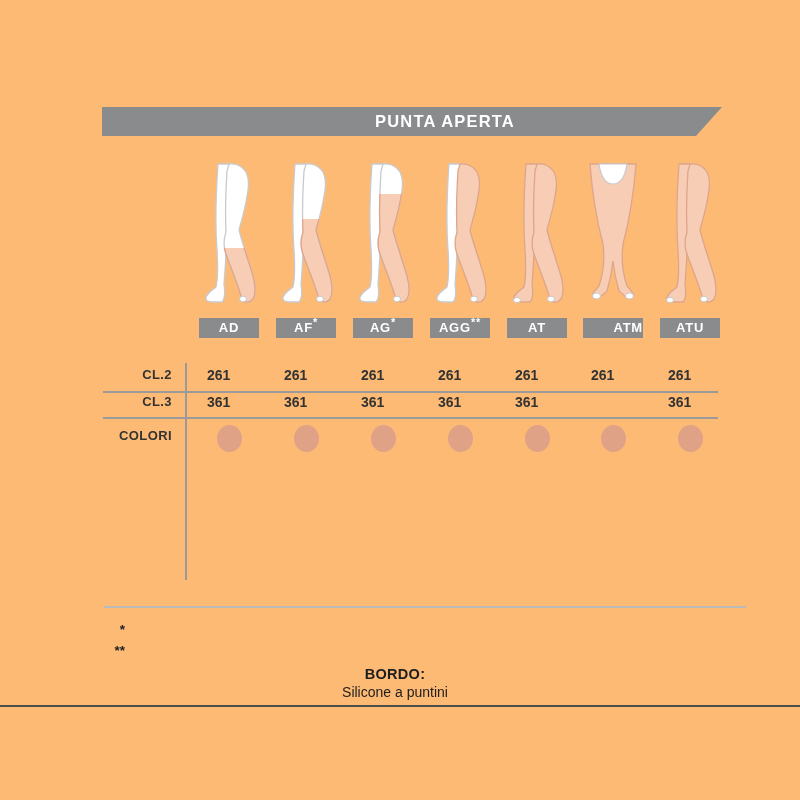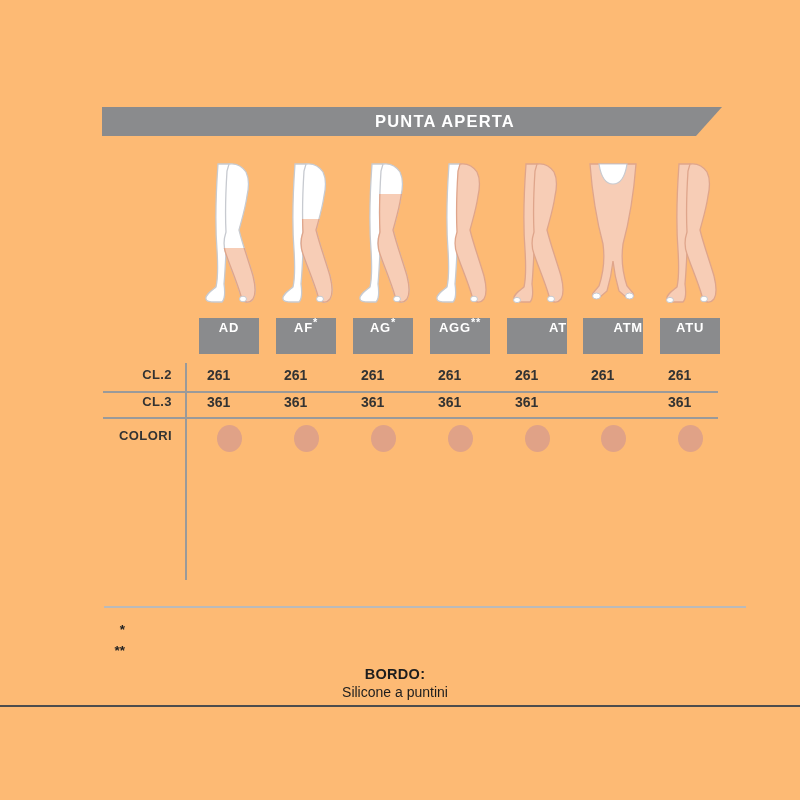--- a/index.html
+++ b/index.html
@@ -15,21 +15,21 @@
     display:flex;align-items:center;justify-content:center;
     padding-left:66px;box-sizing:border-box;
   }
   .banner span{
     color:#ffffff;font-weight:bold;font-size:16.5px;letter-spacing:1.2px;
   }
   
   .figure-wrap{position:absolute;top:162px;width:66px;height:146px;}
   
   .model-box{
-    position:absolute;top:318px;width:60px;height:36px;background:#8a8b8d;
+    position:absolute;top:318px;width:60px;height:20px;background:#8a8b8d;
     color:#ffffff;font-weight:bold;font-size:13px;letter-spacing:0.8px;
     text-align:center;line-height:20px;
   }
   .model-sup{font-size:11px;position:relative;top:-1px;line-height:0;}
   
   .row-label{
     position:absolute;left:60px;width:112px;text-align:right;
     font-weight:bold;font-size:13px;color:#333333;letter-spacing:0.4px;
   }
   .cell{
@@ -115,21 +115,21 @@
       <div class="model-box" style="left: 430px; background: rgb(138, 139, 141);"><span>AGG</span><sup class="model-sup">**</sup></div>
       <div class="cell" style="left: 438px; top: 367px;">261</div>
       <div class="cell" style="left: 438px; top: 394px;">361</div>
       <div class="dot" style="left: 448px; background: rgb(224, 162, 135);"></div>
       <div class="figure-wrap" style="left: 504px;"><svg width="66" height="146" viewBox="0 0 66 146" xmlns="http://www.w3.org/2000/svg">
           <path d="M22,2 C20,30 19,62 21,88 C22,104 22,116 20,125 C15,129 9,133 10,137 C10,140 15,140 19,140 L26,140 C29,137 29,129 28,122 C30,100 31,68 32,38 L33,2 Z" fill="#f7cdb6" stroke="#dfa58b" stroke-width="1.3"></path>
           <path d="M33,2 C40,1 46,4 50,10 C53,16 53,25 51,34 C49,48 45,60 43,68 C47,84 53,100 57,114 C59,122 60,132 57,137 C53,142 47,141 45,134 C41,120 34,104 30,92 C27,84 28,76 30,70 C29,50 30,25 31,9 Z" fill="#f7cdb6" stroke="#dfa58b" stroke-width="1.3"></path>
           <ellipse cx="13" cy="138" rx="3.5" ry="2.6" fill="#ffffff" stroke="#c7cad0" stroke-width="1"></ellipse>
           <ellipse cx="47" cy="137" rx="3.5" ry="2.8" fill="#ffffff" stroke="#c7cad0" stroke-width="1"></ellipse>
         </svg></div>
-      <div class="model-box" style="left: 507px; background: rgb(138, 139, 141); text-align: right;"><span>AT</span></div>
+      <div class="model-box" style="left: 507px; background: rgb(138, 139, 141);"><span>AT</span></div>
       <div class="cell" style="left: 515px; top: 367px;">261</div>
       <div class="cell" style="left: 515px; top: 394px;">361</div>
       <div class="dot" style="left: 525px; background: rgb(224, 162, 135);"></div>
       <div class="figure-wrap" style="left: 580px;"><svg width="66" height="146" viewBox="0 0 66 146" xmlns="http://www.w3.org/2000/svg">
           <path d="M10,2 L56,2 C54,28 50,56 43,82 C41,97 43,112 47,124 L53,131 C55,135 51,138 47,136 L39,129 C36,119 34,108 33,99 C32,108 30,119 27,129 L19,136 C15,138 11,135 13,131 L19,124 C23,112 25,97 23,82 C16,56 12,28 10,2 Z" fill="#f7cdb6" stroke="#dfa58b" stroke-width="1.3"></path>
           <path d="M19,2 C21,15 26,22 33,22 C40,22 45,15 47,2 Z" fill="#ffffff" stroke="#c7cad0" stroke-width="1.2"></path>
           <ellipse cx="16.5" cy="134" rx="4" ry="3" fill="#ffffff" stroke="#c7cad0" stroke-width="1"></ellipse>
           <ellipse cx="49.5" cy="134" rx="4" ry="3" fill="#ffffff" stroke="#c7cad0" stroke-width="1"></ellipse>
         </svg></div>
       <div class="model-box" style="left: 583px; background: rgb(138, 139, 141); text-align: right;"><span>ATM</span></div>

